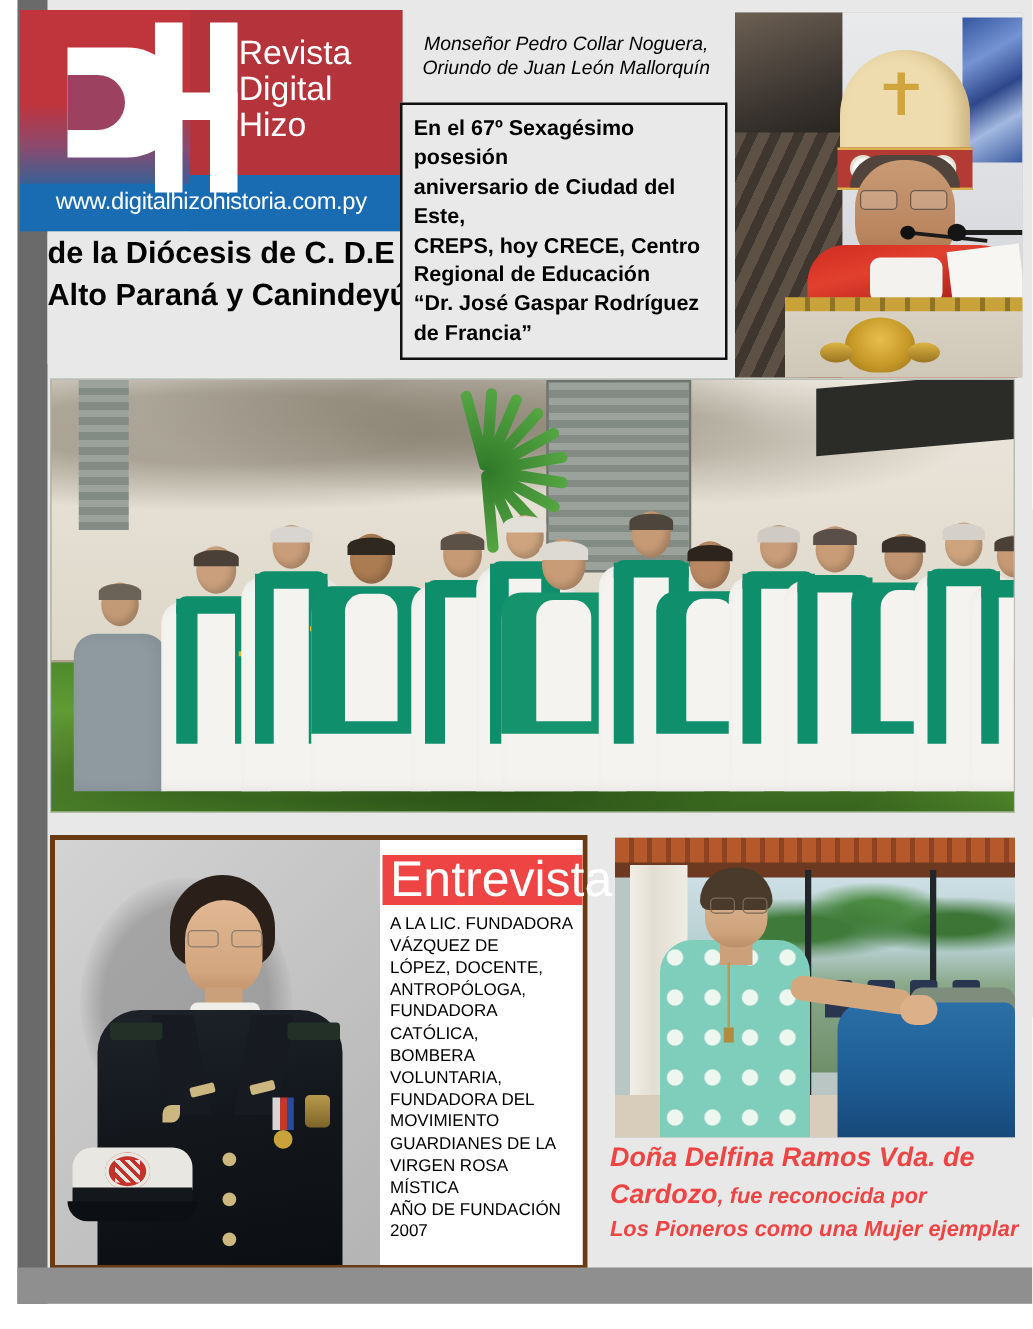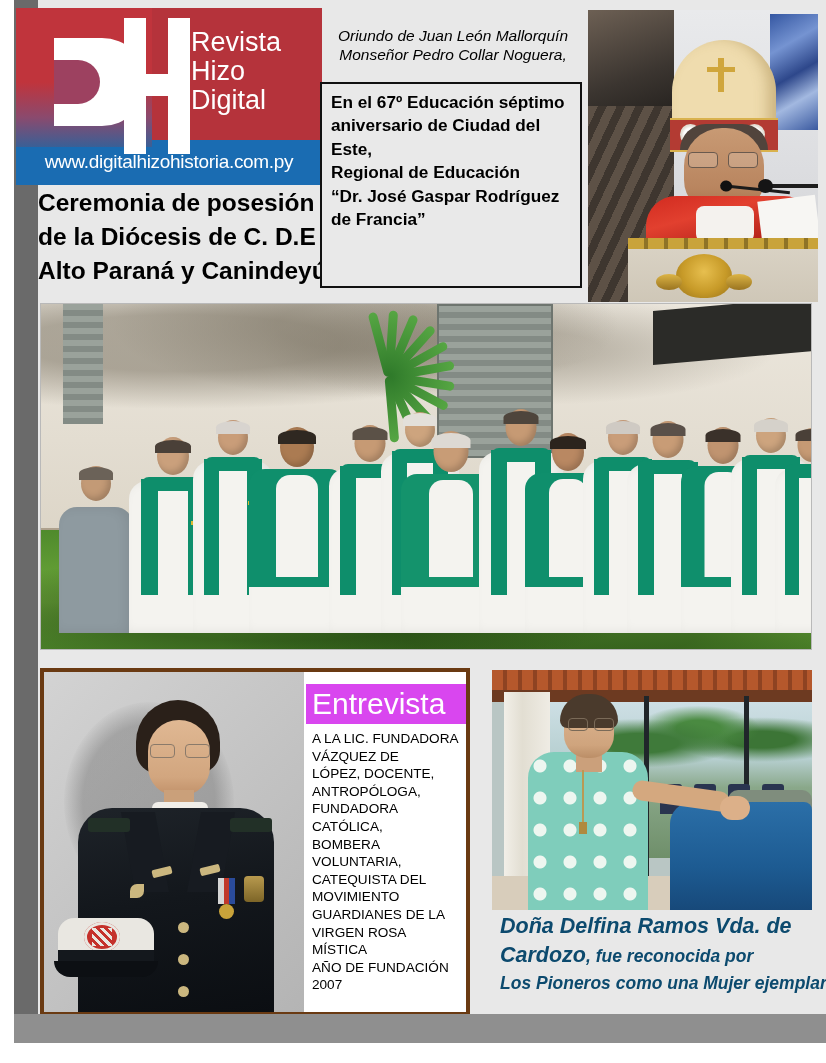--- a/index.html
+++ b/index.html
@@ -255,22 +255,22 @@
   .uf-cap .peak{position:absolute;left:-4px;top:43px;width:104px;height:16px;background:#0c0f13;border-radius:0 0 22px 22px;}
   .uf-cap .emb{position:absolute;left:26px;top:4px;width:36px;height:30px;border-radius:50%;
     background:#c5312b;box-shadow:inset 0 0 0 3px #e9e7e1;}
   .uf-cap .emb::after{content:"";position:absolute;left:8px;top:6px;width:20px;height:18px;
     background:repeating-linear-gradient(45deg,#e9e7e1 0 3px,#c5312b 3px 6px);}
 
   .entrevista-col{
     position:absolute;left:306px;top:672px;width:160px;height:340px;background:#ffffff;
   }
   .entrevista-banner{
-    position:absolute;left:0;top:12px;width:160px;height:40px;background:#d946ef;
-    color:#fff;font-size:30px;line-height:40px;padding-left:6px;box-sizing:border-box;
+    position:absolute;left:0;top:12px;width:160px;height:40px;background:#ef4444;
+    color:#fff;font-size:40px;line-height:40px;padding-left:6px;box-sizing:border-box;
   }
   .entrevista-text{
     position:absolute;left:6px;top:58px;width:154px;
     font-size:13.6px;line-height:17.6px;color:#000;
   }
   .entrevista-text div{white-space:nowrap;}
 
   
   .delfina-photo{
     position:absolute;left:492px;top:670px;width:320px;height:240px;overflow:hidden;background:#b9c6c4;
@@ -303,22 +303,22 @@
   .df-glasses{position:absolute;left:76px;top:48px;width:44px;height:11px;}
   .df-glasses span{position:absolute;top:0;width:18px;height:11px;border:1.3px solid #7a6a58;border-radius:4px;}
   .df-neck{position:absolute;left:84px;top:84px;width:26px;height:18px;background:#cba07b;}
   .df-arm{position:absolute;left:140px;top:116px;width:98px;height:20px;background:#d4a87f;
     border-radius:10px;transform:rotate(8deg);}
   .df-hand{position:absolute;left:228px;top:126px;width:30px;height:24px;background:#dcb089;border-radius:12px;}
   .df-neck-chain{position:absolute;left:90px;top:100px;width:2px;height:52px;background:#b99a54;}
   .df-neck-chain::after{content:"";position:absolute;left:-3px;top:52px;width:8px;height:12px;background:#b08a3e;}
 
   .delfina-caption{
-    position:absolute;left:500px;top:912px;width:322px;
-    color:#0c4a6e;
+    position:absolute;left:488px;top:912px;width:322px;
+    color:#ef4444;
   }
   .delfina-caption .l1{font-weight:bold;font-style:italic;font-size:21.5px;line-height:28px;white-space:nowrap;}
   .delfina-caption .l2{font-size:21.5px;line-height:30px;white-space:nowrap;}
   .delfina-caption .l2 b{font-weight:bold;font-style:italic;}
   .delfina-caption .l2 i{font-weight:bold;font-style:italic;font-size:17.5px;}
   .delfina-caption .l3{font-weight:bold;font-style:italic;font-size:17.5px;line-height:24px;white-space:nowrap;}
 </style>
 </head>
 <body>
 
@@ -335,41 +335,41 @@
     <div class="glyph-d"></div>
     <div class="glyph-d-hole"></div>
     <div class="glyph-h">
       <div class="stem-l"></div>
       <div class="stem-r"></div>
       <div class="cross"></div>
     </div>
 
     <div class="mast-words">
       <div>Revista</div>
+      <div>Digital</div>
       <div>Hizo</div>
-      <div>Digital</div>
     </div>
 
     <div class="mast-url">www.digitalhizohistoria.com.py</div>
   </div>
 
   <div class="headline">
-    <div>Ceremonia de posesión</div>
     <div>de la Diócesis de C. D.E</div>
     <div>Alto Paraná y Canindeyú</div>
   </div>
 
   <div class="topsub">
+    <div>Monseñor Pedro Collar Noguera,</div>
     <div>Oriundo de Juan León Mallorquín</div>
-    <div>Monseñor Pedro Collar Noguera,</div>
   </div>
 
   <div class="leadbox">
-    <p>En el 67º Educación séptimo</p>
+    <p>En el 67º Sexagésimo posesión</p>
     <p>aniversario de Ciudad del Este,</p>
+    <p>CREPS, hoy CRECE, Centro</p>
     <p>Regional de Educación</p>
     <p>“Dr. José Gaspar Rodríguez</p>
     <p> de Francia”</p>
   </div>
 
   <div class="bishop">
     <div class="wallL"></div>
     <div class="wallL2"></div>
     <div class="stonewall"></div>
     <div class="bgR"></div>
@@ -600,21 +600,21 @@
     <div class="entrevista-banner">Entrevista</div>
     <div class="entrevista-text">
       <div>A LA LIC. FUNDADORA</div>
       <div>VÁZQUEZ DE</div>
       <div>LÓPEZ, DOCENTE,</div>
       <div>ANTROPÓLOGA,</div>
       <div>FUNDADORA</div>
       <div>CATÓLICA,</div>
       <div>BOMBERA</div>
       <div>VOLUNTARIA,</div>
-      <div>CATEQUISTA DEL</div>
+      <div>FUNDADORA DEL</div>
       <div>MOVIMIENTO</div>
       <div>GUARDIANES DE LA</div>
       <div>VIRGEN ROSA</div>
       <div>MÍSTICA</div>
       <div>AÑO DE FUNDACIÓN</div>
       <div>2007</div>
     </div>
   </div>
 
   <div class="delfina-photo">

